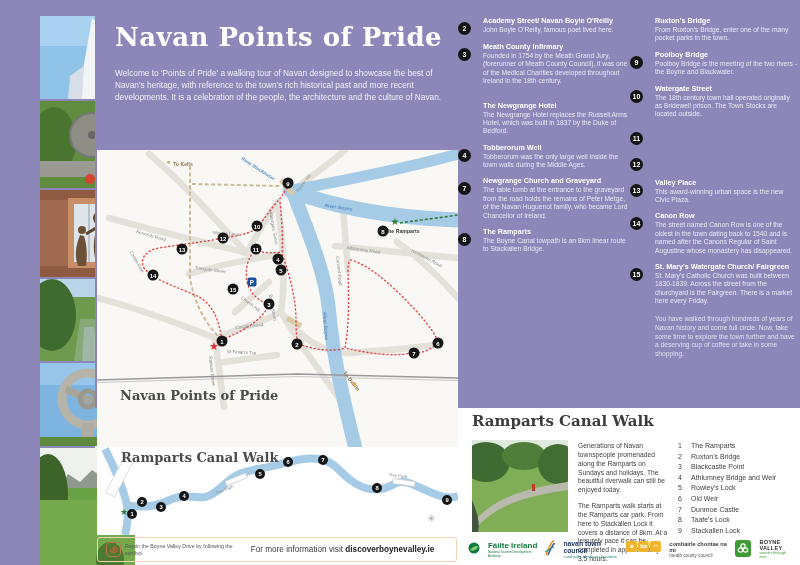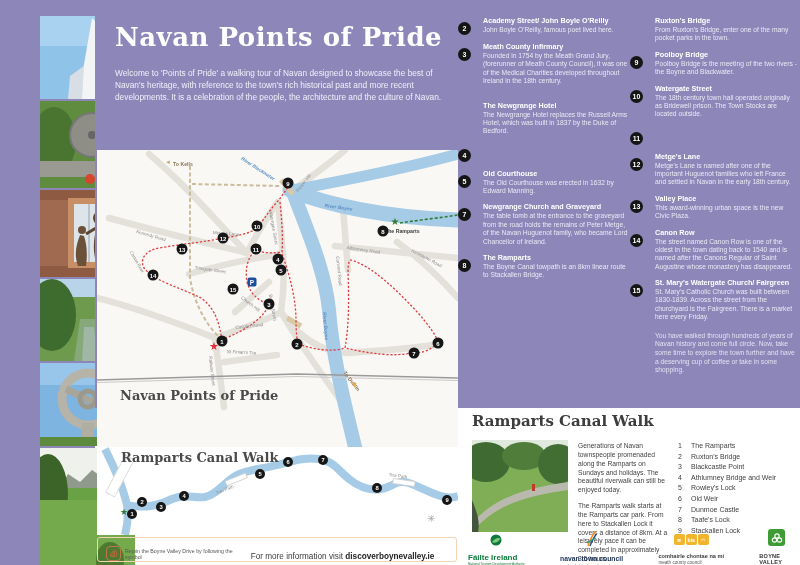--- a/index.html
+++ b/index.html
@@ -59,29 +59,29 @@
   
   .canal-info-heading{position:absolute;left:472px;top:412px;margin:0;font-family:"DejaVu Serif",serif;
                       font-weight:bold;font-size:15px;color:#3d3d3d;}
   .canal-photo{position:absolute;left:472px;top:440px;width:96px;height:92px;margin:0;overflow:hidden;}
   .canal-text{position:absolute;left:578px;top:442px;width:92px;}
   .canal-text p{font-size:6.7px;line-height:1.32;color:#3f3f3f;margin:0 0 7px 0;}
   .canal-stops{position:absolute;left:678px;top:441px;width:118px;}
   .stop-row{display:grid;grid-template-columns:13px 1fr;font-size:7px;color:#3f3f3f;line-height:10.6px;}
   
   .info-bar{position:absolute;left:97px;top:537px;width:360px;height:25px;border:1px solid #f2d4b4;
-            border-radius:3px;display:flex;align-items:flex-end;box-sizing:border-box;padding:0 8px;}
+            border-radius:3px;display:flex;align-items:center;box-sizing:border-box;padding:0 8px;}
   .rejoin-icon{width:13px;height:13px;border:1.5px solid #c0764a;border-radius:4px;margin-right:4px;
                display:flex;align-items:center;justify-content:center;flex:0 0 auto;}
   .rejoin-text{font-size:5.3px;line-height:1.25;color:#555;width:112px;}
   .info-text{flex:1;text-align:center;font-size:8.2px;color:#3c3c3c;}
   .info-link{font-weight:bold;color:#222;}
   .logos{position:absolute;left:468px;top:536px;width:326px;height:27px;display:flex;
          align-items:center;justify-content:space-between;}
-  .logo{display:flex;align-items:center;gap:8px;flex-direction:column;}
+  .logo{display:flex;gap:8px;}
   .failte-name{font-size:8px;font-weight:bold;color:#0f7a3d;line-height:1;}
   .failte-sub{font-size:3.2px;color:#0f7a3d;}
   .navan-name{font-size:6.8px;font-weight:bold;color:#20355c;line-height:1.1;}
   .navan-sub{font-size:4.2px;color:#2a8f8a;}
   .meath-tiles{display:flex;gap:1px;}
   .meath-tile{width:11px;height:11px;background:#f0b52c;border-radius:2px;color:#fff;font-size:5px;
               font-weight:bold;display:flex;align-items:center;justify-content:center;}
   .meath-name{font-size:5.6px;font-weight:bold;color:#3a3a3a;line-height:1.15;}
   .meath-sub{font-size:4.6px;color:#555;}
   .boyne-tile{width:17px;height:17px;background:#3f9c35;border-radius:3px;display:flex;
@@ -170,21 +170,21 @@
 
   <section class="purple-panel">
     <div class="header-block">
       <h1>Navan Points of Pride</h1>
       <p>Welcome to 'Points of Pride' a walking tour of Navan designed to  showcase the best of Navan's heritage, with reference to the town's rich historical past and more recent developments. It is a celebration of the people, the architecture and the culture of Navan.</p>
     </div>
     <div class="poi-col" id="poi-col1">
         <div class="poi-item">
           <div class="poi-numcell"><span class="poi-bullet">2</span></div>
           <div>
-            <div class="poi-title">Academy Street/ John Boyle O'Reilly</div>
+            <div class="poi-title">Academy Street/ Navan Boyle O'Reilly</div>
             <div class="poi-desc">John Boyle O'Reilly, famous poet lived here.</div>
           </div>
         </div>
         <div class="poi-item">
           <div class="poi-numcell"><span class="poi-bullet">3</span></div>
           <div>
             <div class="poi-title">Meath County Infirmary</div>
             <div class="poi-desc">Founded in 1754 by the Meath Grand Jury, (forerunner of Meath County Council), it was one of the Medical Charities developed throughout Ireland in the 18th century.</div>
           </div>
         </div>
@@ -193,26 +193,23 @@
         </div>
         <div class="poi-item">
           <div class="poi-numcell"></div>
           <div>
             <div class="poi-title">The Newgrange Hotel</div>
             <div class="poi-desc">The Newgrange Hotel replaces the Russell Arms Hotel, which was built in 1837 by the Duke of Bedford.</div>
           </div>
         </div>
         <div class="poi-item">
           <div class="poi-numcell"><span class="poi-bullet">4</span></div>
-        </div>
-        <div class="poi-item">
-          <div class="poi-numcell"><span class="poi-bullet">5</span></div>
-          <div>
-            <div class="poi-title">Old Courthouse</div>
-            <div class="poi-desc">The Old Courthouse was erected in 1632 by Edward Manning.</div>
+          <div>
+            <div class="poi-title">Tobberorum Well</div>
+            <div class="poi-desc">Tobberorum was the only large well inside the town walls during the Middle Ages.</div>
           </div>
         </div>
         <div class="poi-item">
           <div class="poi-numcell"><span class="poi-bullet">7</span></div>
           <div>
             <div class="poi-title">Newgrange Church and Graveyard</div>
             <div class="poi-desc">The table tomb at the entrance to the graveyard from the road holds the remains of Peter Metge, of the Navan Huguenot family, who became Lord Chancellor of Ireland.</div>
           </div>
         </div>
         <div class="poi-item">
@@ -243,24 +240,20 @@
           <div>
             <div class="poi-title">Watergate Street</div>
             <div class="poi-desc">The 18th century town hall operated originally as Bridewell prison. The Town Stocks are located outside.</div>
           </div>
         </div>
         <div class="poi-item">
           <div class="poi-numcell"><span class="poi-bullet">11</span></div>
         </div>
         <div class="poi-item">
           <div class="poi-numcell"><span class="poi-bullet">12</span></div>
-          <div>
-            <div class="poi-title">Metge's Lane</div>
-            <div class="poi-desc">Metge's Lane is named after one of the important Huguenot families who left France and settled in Navan in the early 18th century.</div>
-          </div>
         </div>
         <div class="poi-item">
           <div class="poi-numcell"><span class="poi-bullet">13</span></div>
           <div>
             <div class="poi-title">Valley Place</div>
             <div class="poi-desc">This award-winning urban space is the new Civic Plaza.</div>
           </div>
         </div>
         <div class="poi-item">
           <div class="poi-numcell"><span class="poi-bullet">14</span></div>

